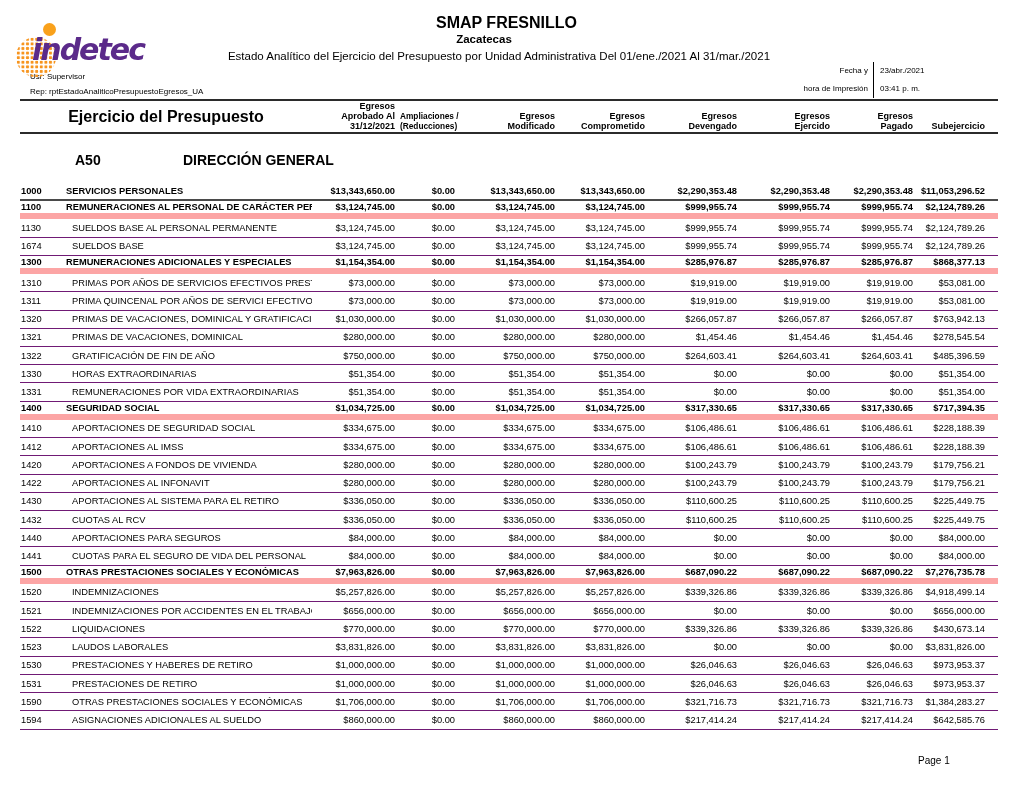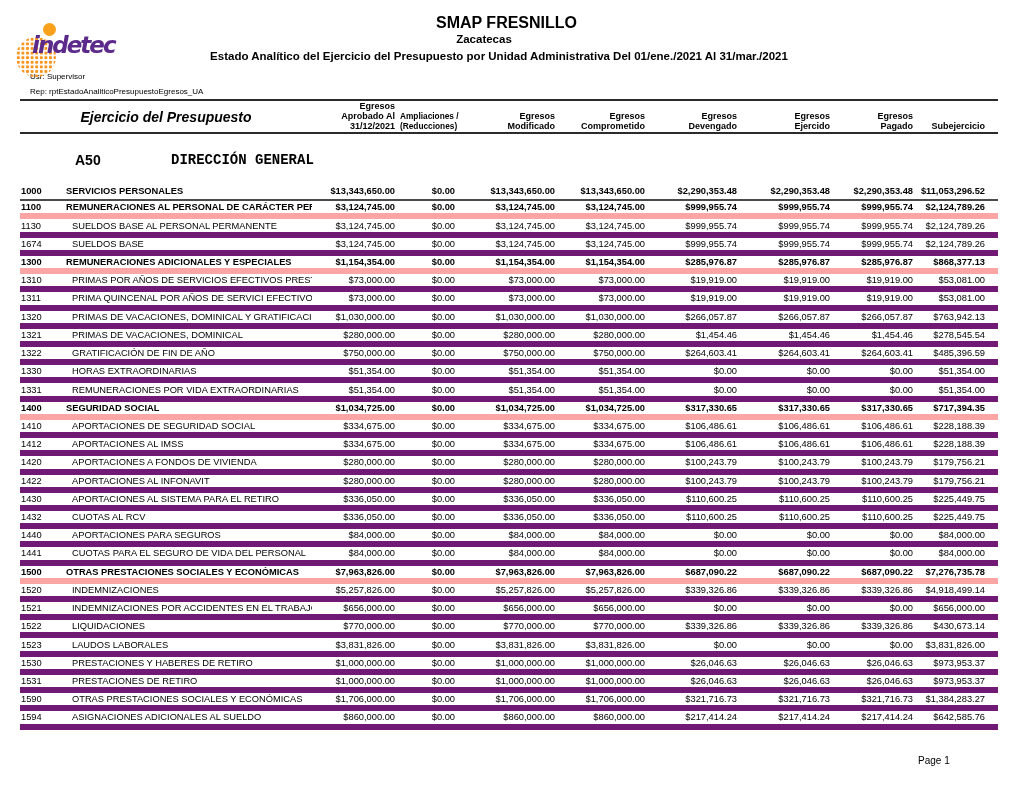--- a/index.html
+++ b/index.html
@@ -10,52 +10,52 @@
   
   .logo { position:absolute; left:16px; top:22px; width:150px; height:58px; }
   .logo-sphere {
     position:absolute; left:0; top:15px; width:40px; height:40px; border-radius:50%;
     background-image:radial-gradient(circle, #f7941d 1.3px, rgba(247,148,29,0) 1.9px);
     background-size:4.6px 4.6px; z-index:1;
   }
   .logo-dot { position:absolute; left:27px; top:1px; width:13px; height:13px; border-radius:50%; background:#f9a11b; z-index:3; }
   .logo-text {
     position:absolute; left:16px; top:10px; z-index:2;
-    font-family:"DejaVu Sans", sans-serif; font-size:23px; font-weight:bold; font-style:italic;
+    font-family:"DejaVu Sans", sans-serif; font-size:30px; font-weight:bold; font-style:italic;
     color:#5b2a8a; letter-spacing:-2px;
   }
   
   .titles { position:absolute; left:0; top:13px; width:968px; text-align:center; }
   .org-title { font-size:16px; font-weight:bold; line-height:19px;margin-left:45px; }
   .org-state { font-size:11.5px; font-weight:bold; line-height:14px; }
-  .report-title { font-size:11.5px; font-weight:bold; margin-top:4px;margin-left:30px; }
+  .report-title { font-size:11.5px; font-weight:normal; margin-top:4px;margin-left:30px; }
   .meta-left { position:absolute; left:30px; top:69px; font-size:8px; line-height:15px; }
   
   .print-info { position:absolute; left:748px; top:62px; display:flex; align-items:stretch; font-size:8px; }
   .pi-labels { width:120px; text-align:right; line-height:18px; padding-right:5px; }
   .pi-divider { width:1px; background:#000; }
   .pi-values { width:70px; text-align:left; line-height:18px; padding-left:6px; }
   
   .grid-cols { display:grid; grid-template-columns:42px 250px 83px 65px 95px 90px 92px 93px 83px 72px 13px; }
   .thead {
     position:absolute; left:20px; top:99px; width:978px; height:35px; box-sizing:border-box;
     border-top:2px solid #2b2b2b; border-bottom:2px solid #2b2b2b;
   }
-  .thead .left-head { grid-column:1 / 3; display:flex; align-items:center; justify-content:center; font-weight:bold; font-size:14px;font-style:italic; }
+  .thead .left-head { grid-column:1 / 3; display:flex; align-items:center; justify-content:center; font-weight:bold; font-size:16px; }
   .colh {
     display:flex; align-items:flex-end; justify-content:flex-end;
     text-align:right; font-weight:bold; font-size:9px; line-height:10px;
     white-space:pre-line; padding-bottom:2px;
   }
   .colh.ampl { justify-content:flex-start; text-align:left; font-size:8.3px; padding-left:5px; }
   .section-head { position:absolute; top:152px; font-weight:bold; font-size:14px; }
   .section-code { position:absolute; left:75px; top:0; }
-  .section-name { position:absolute; left:171px; top:0; width:400px;font-family:Liberation Mono, monospace; }
+  .section-name { position:absolute; left:183px; top:0; width:400px; }
   .tbody { position:absolute; left:20px; top:183px; width:978px; }
-  .row { height:18.23px; box-sizing:border-box; align-items:center; font-size:9.3px; border-bottom:6px solid #701a75; }
+  .row { height:18.23px; box-sizing:border-box; align-items:center; font-size:9.3px; border-bottom:1px solid #701a75; }
   .row.chapter { font-weight:bold; border-bottom:2px solid #4a4a4a; }
   .row.group   { font-weight:bold; border-bottom:6px solid #fca5a5; }
   .row .code { padding-left:1px; }
   .row .desc { overflow:hidden; white-space:nowrap; padding-left:4px; }
   .row.detail .desc { padding-left:10px; }
   .row .amt { text-align:right; white-space:nowrap; }
   .row > :nth-child(4) { padding-right:5px; }
   .page-num { position:absolute; left:918px; top:755px; font-size:10px; }
 </style>
 </head>
@@ -73,20 +73,31 @@
     <div class="org-title">SMAP FRESNILLO</div>
     <div class="org-state">Zacatecas</div>
     <div class="report-title">Estado Analítico del Ejercicio del Presupuesto por Unidad Administrativa Del 01/ene./2021 Al 31/mar./2021</div>
   </div>
 
   <div class="meta-left">
     <div>Usr: Supervisor</div>
     <div>Rep: rptEstadoAnaliticoPresupuestoEgresos_UA</div>
   </div>
 
+  <div class="print-info">
+    <div class="pi-labels">
+      <div>Fecha y</div>
+      <div>hora de Impresión</div>
+    </div>
+    <div class="pi-divider"></div>
+    <div class="pi-values">
+      <div>23/abr./2021</div>
+      <div>03:41 p. m.</div>
+    </div>
+  </div>
 
   <div class="thead grid-cols">
     <div class="left-head">Ejercicio del Presupuesto</div>
     <div class="colh">Egresos
 Aprobado Al
 31/12/2021</div>
     <div class="colh ampl">Ampliaciones /
 (Reducciones)</div>
     <div class="colh">Egresos
 Modificado</div>

